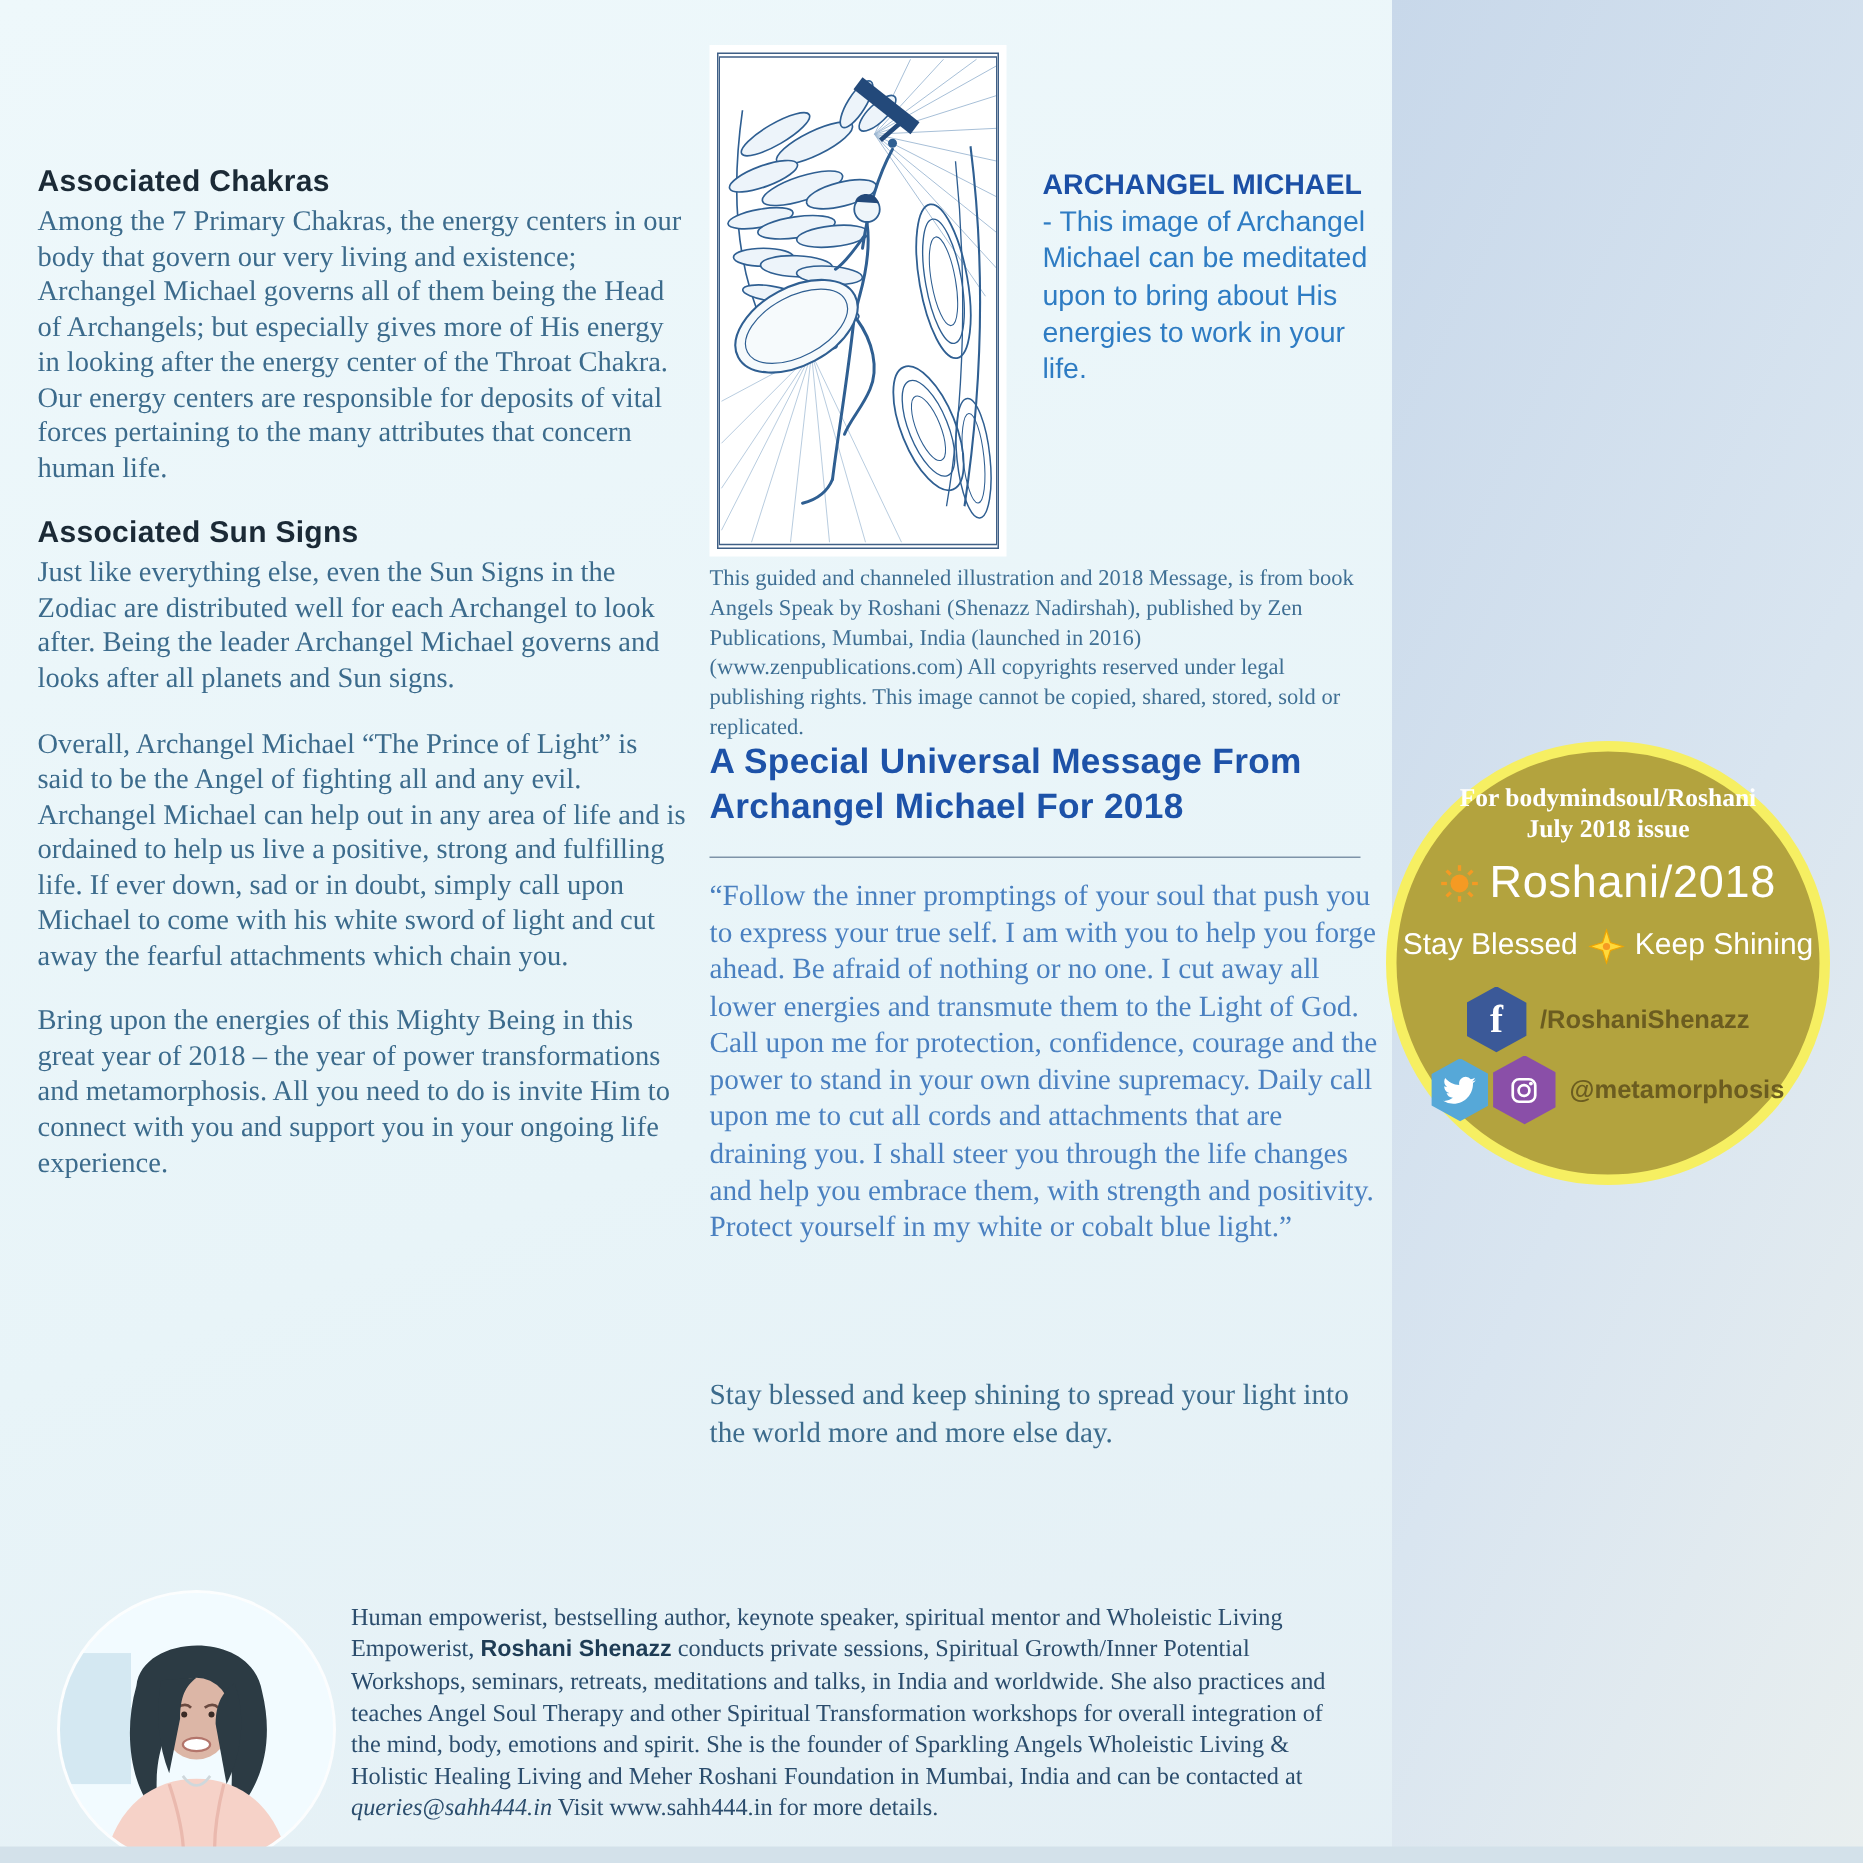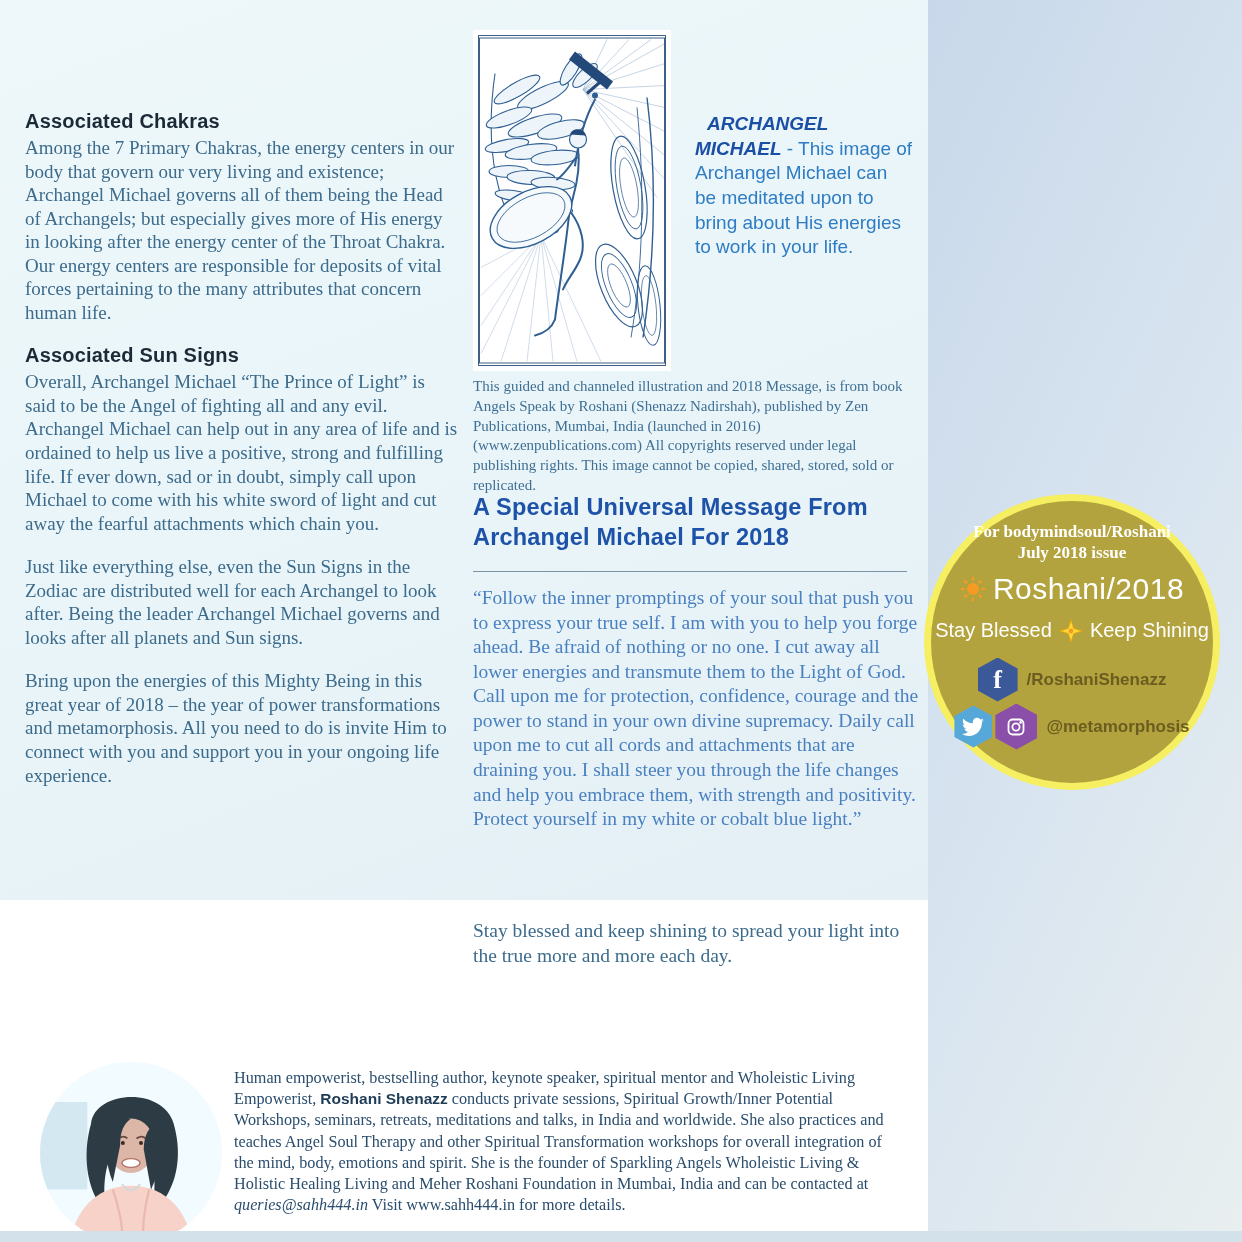--- a/index.html
+++ b/index.html
@@ -1,35 +1,35 @@
 <!DOCTYPE html>
 <html><head>
 <meta charset="utf-8">
 <style>
   html,body{margin:0;padding:0;}
   body{width:1242px;height:1242px;overflow:hidden;font-family:"Liberation Sans",sans-serif;}
-  .page{position:relative;width:1242px;height:900px;
+  .page{position:relative;width:1242px;height:1242px;
         background:linear-gradient(160deg,#eef8fb 0%,#e8f4f8 55%,#e3eef4 100%);}
   .right-strip{position:absolute;left:928px;top:0;width:314px;height:1242px;
         background:linear-gradient(115deg,#c8d8ea 0%,#d9e5f0 55%,#e9efef 100%);}
   .bottom-bar{position:absolute;left:0;top:1231px;width:1242px;height:11px;background:#d3e1ea;}
 
   
   .left-col{position:absolute;left:25px;top:110px;width:435px;}
   .left-col h2{font-size:20px;font-weight:bold;color:#1b2a36;margin:0 0 3px 0;letter-spacing:.2px;}
   .left-col p{font-family:"Liberation Serif",serif;font-size:19px;line-height:1.24;
         color:#3c6b8c;margin:0 0 20px 0;}
 
   
   .figure-box{position:absolute;left:473px;top:30px;width:198px;height:341px;background:#ffffff;
         box-sizing:border-box;padding:5px;}
   .figure-inner{width:100%;height:100%;border:1px solid #3f5f86;box-sizing:border-box;}
   .figure-inner svg{display:block;width:100%;height:100%;}
   .figure-caption{position:absolute;left:695px;top:112px;width:218px;font-size:19px;line-height:1.3;color:#2e7cc3;}
-  .cap-title{font-weight:bold;font-style:italic;color:#1b4fa5;margin-left:12px;}
+  .cap-title{font-weight:bold;color:#1b4fa5;}
   .credit{position:absolute;left:473px;top:377px;width:443px;margin:0;
         font-family:"Liberation Serif",serif;font-size:15px;line-height:1.32;color:#3f6f94;}
 
   
   .msg-heading{position:absolute;left:473px;top:492px;width:445px;margin:0;
         font-size:23.5px;font-weight:bold;color:#1d52a8;line-height:1.28;letter-spacing:.2px;}
   .msg-heading span{display:block;}
   .rule{position:absolute;left:473px;top:571px;width:434px;border-top:1px solid #7e93a8;}
   .quote{position:absolute;left:473px;top:586px;width:450px;margin:0;
         font-family:"Liberation Serif",serif;font-size:19.5px;line-height:1.26;color:#4a80c0;}
@@ -67,22 +67,22 @@
 </head>
 <body>
 
 <div class="page">
   <div class="right-strip"></div>
 
   <section class="left-col">
     <h2>Associated Chakras</h2>
     <p>Among the 7 Primary Chakras, the energy centers in our body that govern our very living and existence; Archangel Michael governs all of them being the Head of Archangels; but especially gives more of His energy in looking after the energy center of the Throat Chakra. Our energy centers are responsible for deposits of vital forces pertaining to the many attributes that concern human life.</p>
     <h2>Associated Sun Signs</h2>
+    <p>Just like everything else, even the Sun Signs in the Zodiac are distributed well for each Archangel to look after. Being the leader Archangel Michael governs and looks after all planets and Sun signs.</p>
     <p>Overall, Archangel Michael “The Prince of Light” is said to be the Angel of fighting all and any evil. Archangel Michael can help out in any area of life and is ordained to help us live a positive, strong and fulfilling life. If ever down, sad or in doubt, simply call upon Michael to come with his white sword of light and cut away the fearful attachments which chain you.</p>
-    <p>Just like everything else, even the Sun Signs in the Zodiac are distributed well for each Archangel to look after. Being the leader Archangel Michael governs and looks after all planets and Sun signs.</p>
     <p>Bring upon the energies of this Mighty Being in this great year of 2018 – the year of power transformations and metamorphosis. All you need to do is invite Him to connect with you and support you in your ongoing life experience.</p>
   </section>
 
   <div class="figure-box">
     <div class="figure-inner">
       <svg viewBox="0 0 186 326">
         <rect x="0" y="0" width="186" height="326" fill="#ffffff"></rect>
 
         <g stroke="#9db8d2" stroke-width="0.6">
           <line x1="104" y1="52" x2="186" y2="6"></line>
@@ -176,21 +176,21 @@
   <p class="credit">This guided and channeled illustration and 2018 Message, is from book Angels Speak by Roshani (Shenazz Nadirshah), published by Zen Publications, Mumbai, India (launched in 2016) (www.zenpublications.com) All copyrights reserved under legal publishing rights. This image cannot be copied, shared, stored, sold or replicated.</p>
 
   <h1 class="msg-heading">
     <span>A Special Universal Message From</span>
     <span>Archangel Michael For 2018</span>
   </h1>
 
   <div class="rule"></div>
 
   <p class="quote">“Follow the inner promptings of your soul that push you to express your true self. I am with you to help you forge ahead. Be afraid of nothing or no one. I cut away all lower energies and transmute them to the Light of God. Call upon me for protection, confidence, courage and the power to stand in your own divine supremacy. Daily call upon me to cut all cords and attachments that are draining you. I shall steer you through the life changes and help you embrace them, with strength and positivity. Protect yourself in my white or cobalt blue light.”</p>
-  <p class="closing">Stay blessed and keep shining to spread your light into the true more and more each day.</p>
+  <p class="closing">Stay blessed and keep shining to spread your light into the world more and more else day.</p>
 
   <div class="badge">
     <div class="b-issue-wrap">
       <div class="b-issue">For bodymindsoul/Roshani</div>
       <div class="b-issue">July 2018 issue</div>
     </div>
     <div class="b-title">
       <svg width="26" height="26" viewBox="0 0 26 26">
         <g fill="#f59a23">
           <circle cx="13" cy="13" r="6"></circle>

